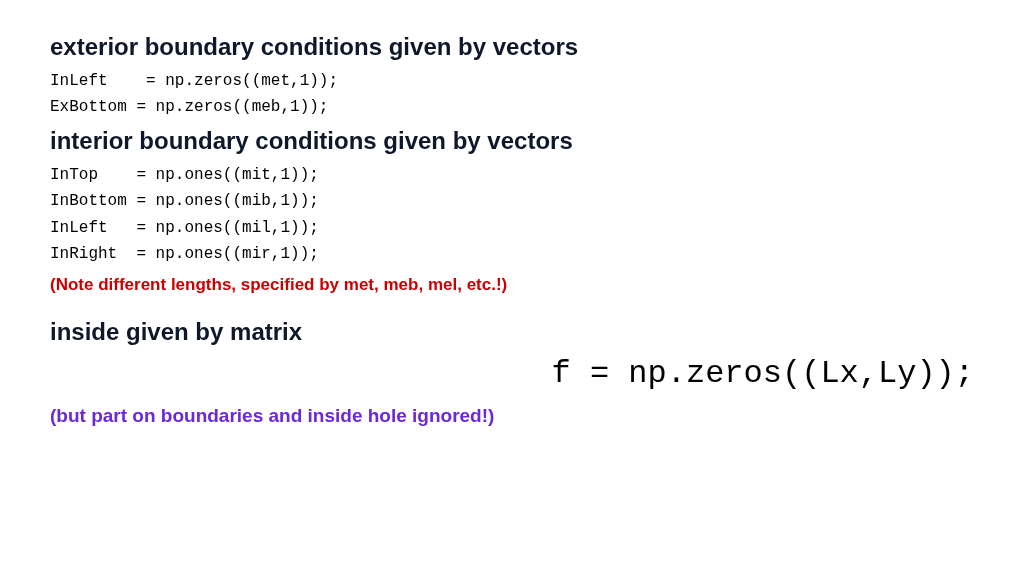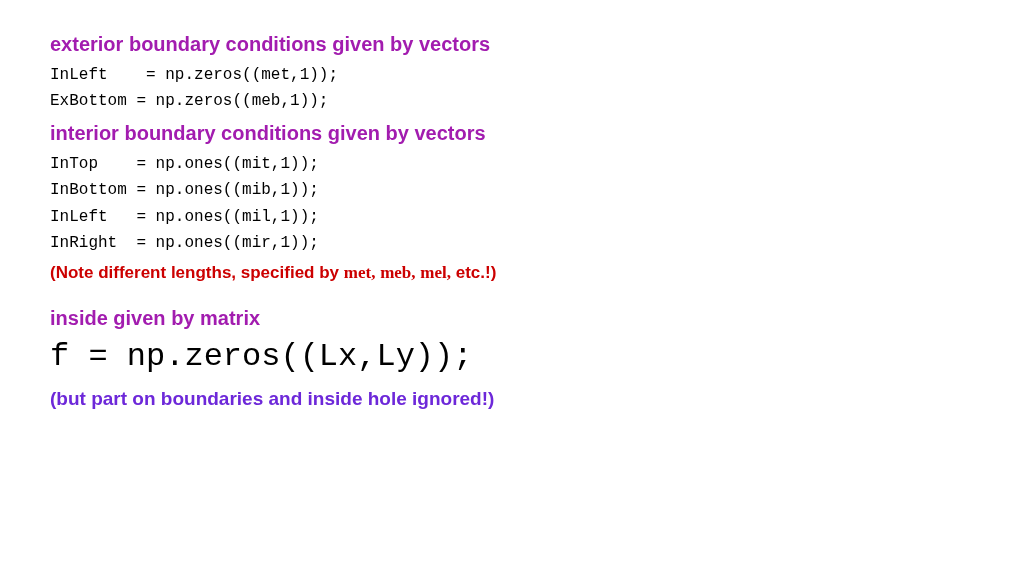--- a/index.html
+++ b/index.html
@@ -12,22 +12,22 @@
       background: #ffffff;
       font-family: Arial, sans-serif;
       width: 1024px;
       height: 576px;
       overflow: hidden;
       padding: 30px 50px;
     }
 
     .section-heading {
       font-weight: bold;
-      font-size: 20px;
-      color: #a21caf;
+      font-size: 24px;
+      color: #0f172a;
       margin-bottom: 4px;
       line-height: 1.4;
     }
 
     .code-block {
       font-family: 'Courier New', Courier, monospace;
       font-size: 16px;
       color: #000000;
       line-height: 1.65;
       margin-bottom: 4px;
@@ -41,36 +41,37 @@
     .note-text {
       font-size: 17px;
       color: #cc0000;
       font-weight: bold;
       margin-top: 4px;
       margin-bottom: 18px;
       line-height: 1.5;
     }
 
     .note-text .mono {
-      font-family: Liberation Serif, serif;
+      font-family: Liberation Sans, sans-serif;
       font-weight: bold;
       text-align: right;
     }
 
     .section-gap {
       margin-top: 16px;
     }
 
     .large-code {
       font-family: 'Courier New', Courier, monospace;
       font-size: 32px;
       color: #000000;
       margin-top: 4px;
       margin-bottom: 8px;
       line-height: 1.3;
+      text-align: right;
     }
 
     .warning-text {
       font-size: 19px;
       color: #6d28d9;
       font-weight: bold;
       line-height: 1.5;
     }
   </style>
 </head>

